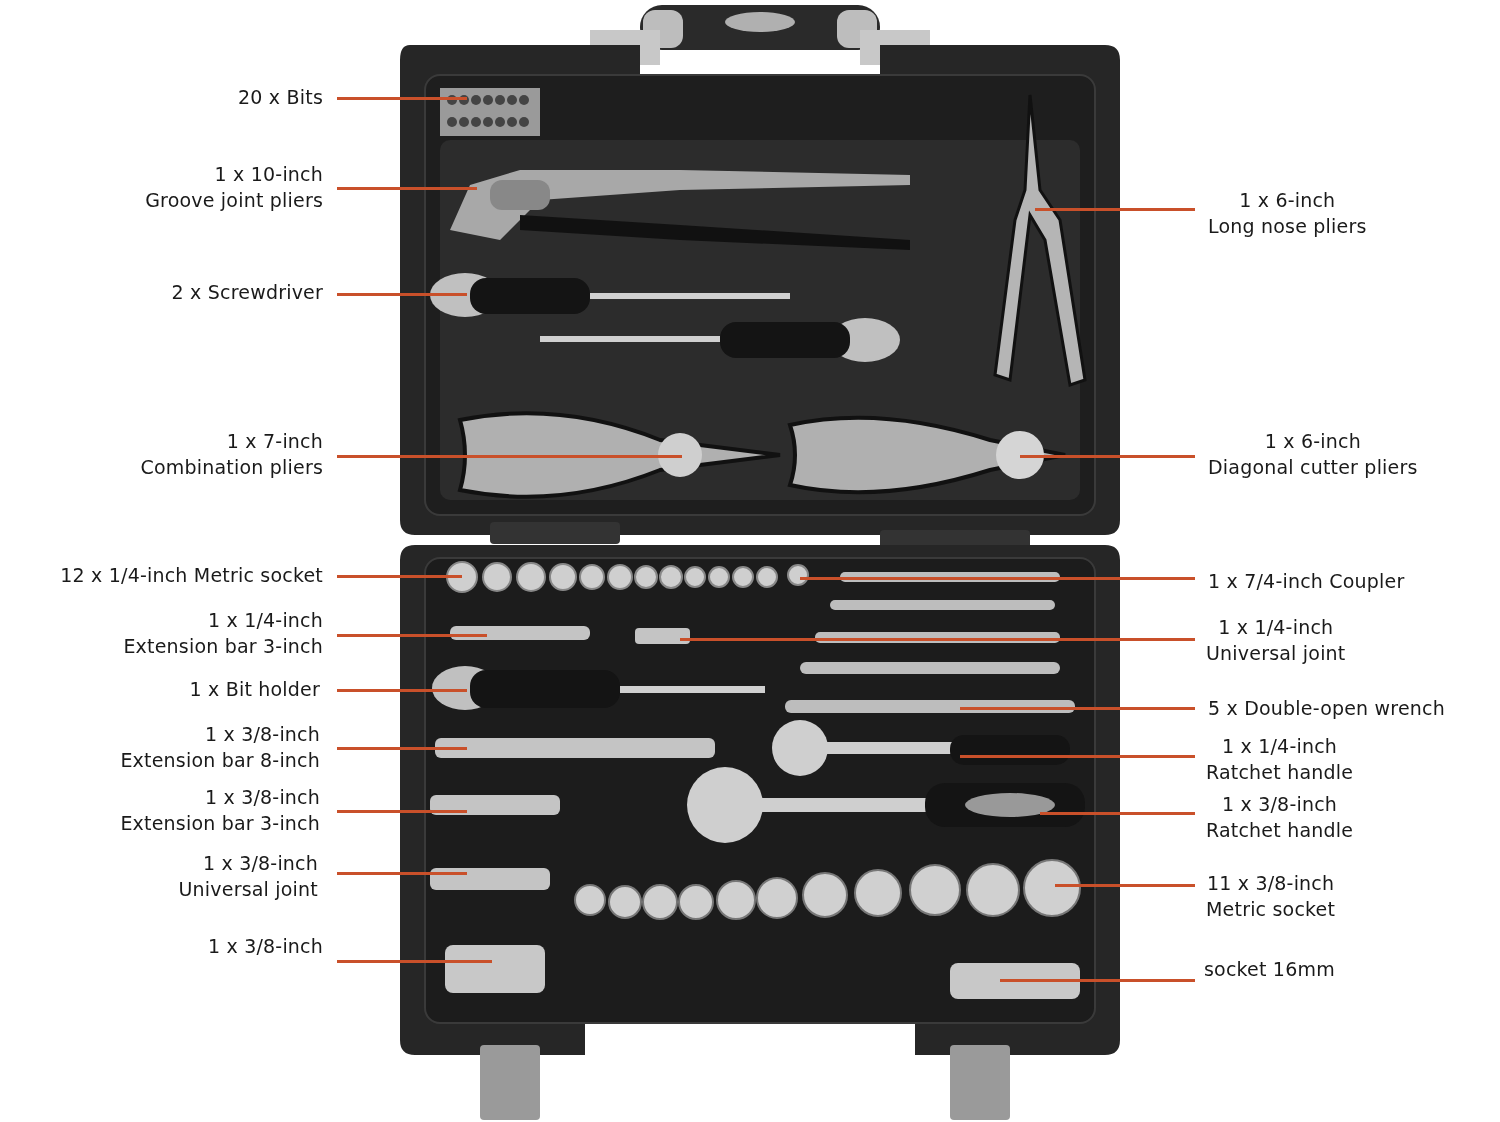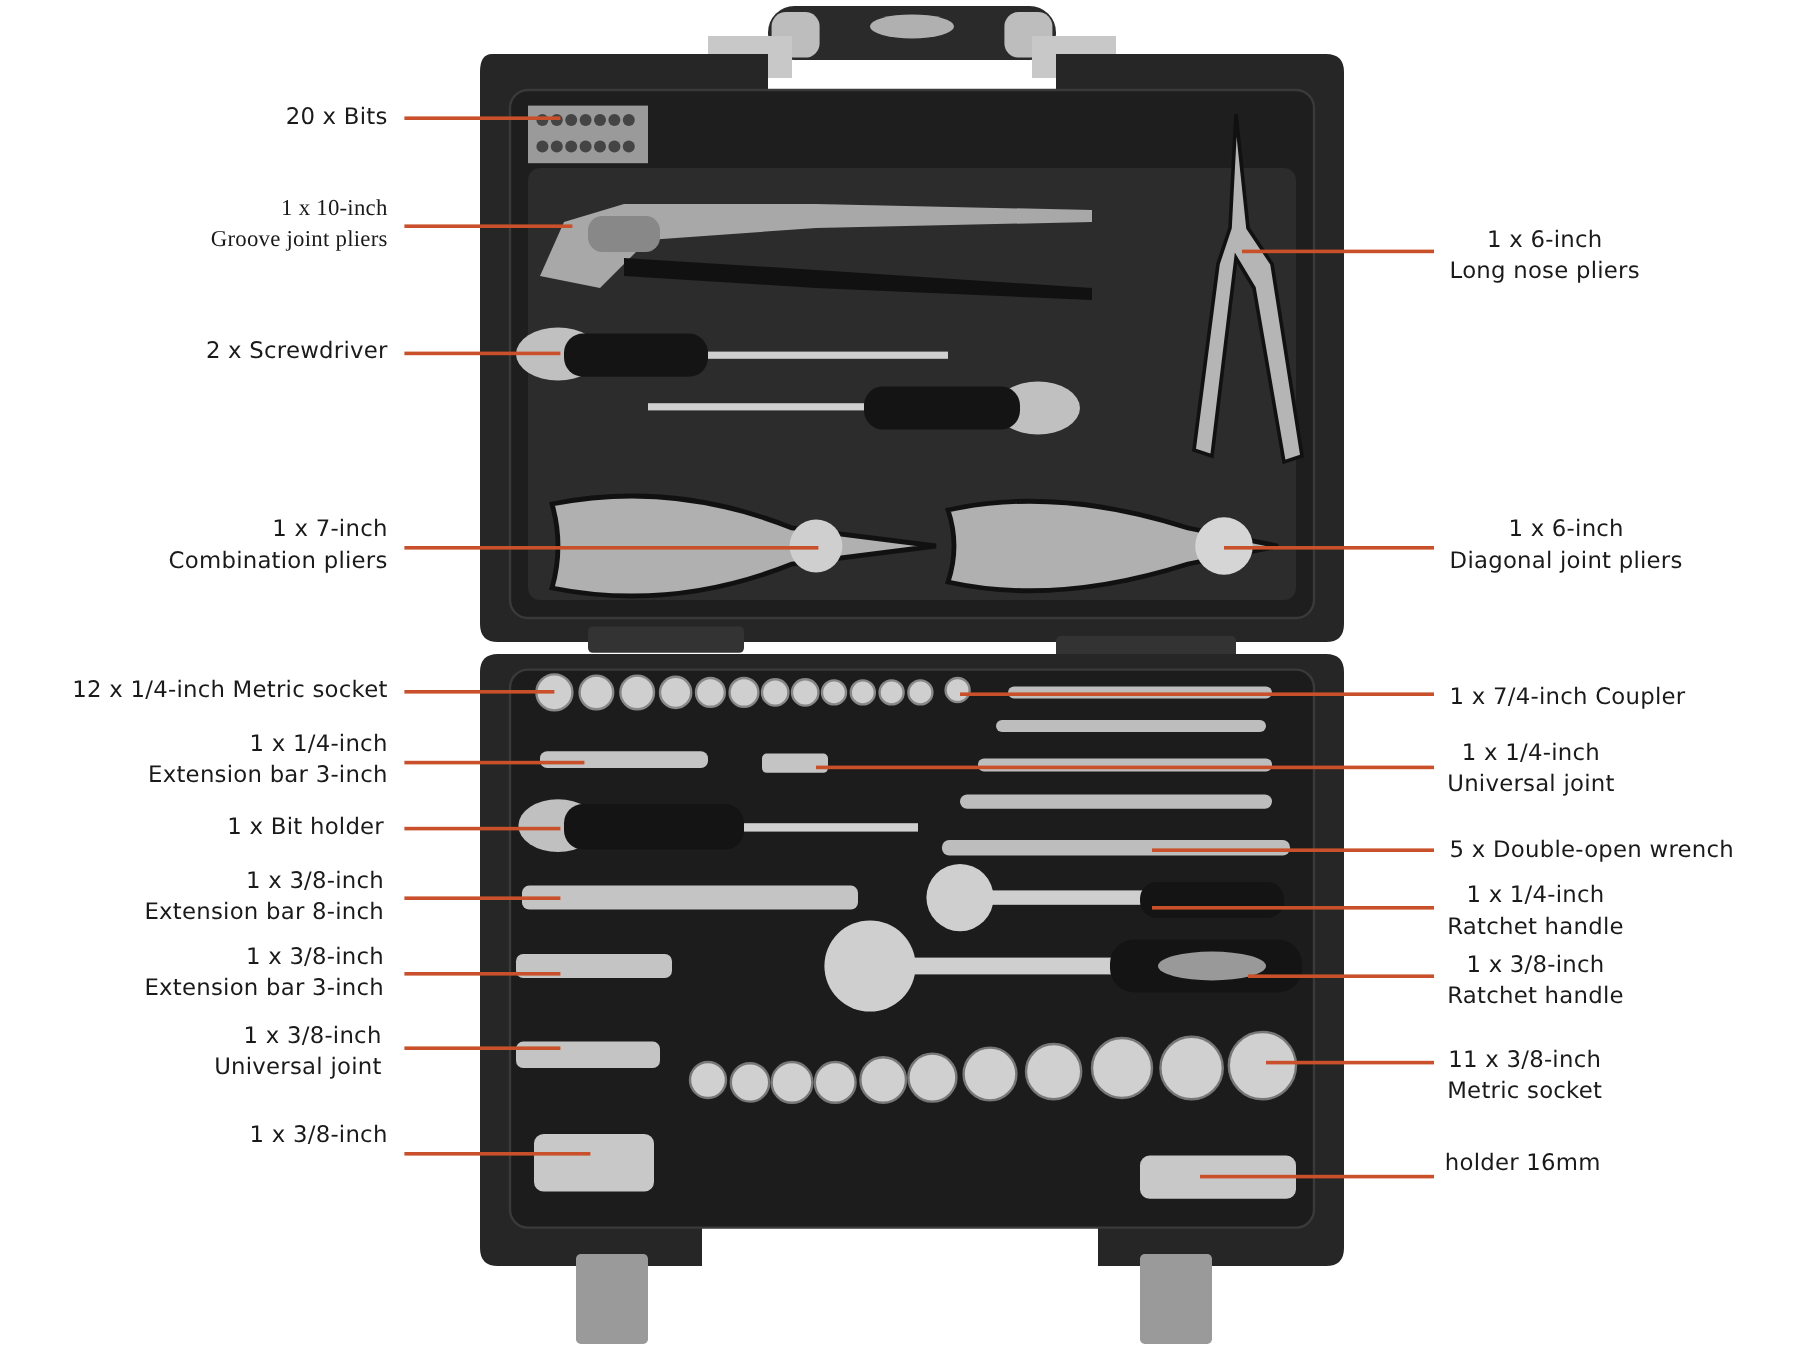--- a/index.html
+++ b/index.html
@@ -178,21 +178,21 @@
 <div class="line" style="left: 680px; top: 638px; width: 515px; background: rgb(201, 80, 42);"></div>
 <div class="line" style="left: 960px; top: 707px; width: 235px; background: rgb(201, 80, 42);"></div>
 <div class="line" style="left: 960px; top: 755px; width: 235px; background: rgb(201, 80, 42);"></div>
 <div class="line" style="left: 1040px; top: 812px; width: 155px; background: rgb(201, 80, 42);"></div>
 <div class="line" style="left: 1055px; top: 884px; width: 140px; background: rgb(201, 80, 42);"></div>
 <div class="line" style="left: 1000px; top: 979px; width: 195px; background: rgb(201, 80, 42);"></div>
 
 <div class="label left" style="right:1177px;top:84px;">
     <div>20 x Bits</div>
   </div>
-<div class="label left" style="right:1177px;top:161px;font-family:Liberation Serif, serif;">
+<div class="label left" style="right:1177px;top:161px;">
     <div>1 x 10-inch</div>
     <div>Groove joint pliers</div>
   </div>
 <div class="label left" style="right:1177px;top:279px;margin-left:20px;">
     <div>2 x Screwdriver</div>
   </div>
 <div class="label left" style="right:1177px;top:428px;">
     <div>1 x 7-inch</div>
     <div>Combination pliers</div>
   </div>
@@ -221,21 +221,21 @@
 <div class="label left" style="right:1177px;top:933px;">
     <div>1 x 3/8-inch</div>
   </div>
 
 <div class="label right" style="left:1208px;top:187px;">
     <div>1 x 6-inch</div>
     <div>Long nose pliers</div>
   </div>
 <div class="label right" style="left:1208px;top:428px;">
     <div>1 x 6-inch</div>
-    <div>Diagonal joint pliers</div>
+    <div>Diagonal cutter pliers</div>
   </div>
 <div class="label right" style="left:1208px;top:568px;">
     <div>1 x 7/4-inch Coupler</div>
   </div>
 <div class="label right" style="left:1206px;top:614px;">
     <div>1 x 1/4-inch</div>
     <div>Universal joint</div>
   </div>
 <div class="label right" style="left:1208px;top:695px;">
     <div>5 x Double-open wrench</div>
@@ -246,14 +246,14 @@
   </div>
 <div class="label right" style="left:1206px;top:791px;">
     <div>1 x 3/8-inch</div>
     <div>Ratchet handle</div>
   </div>
 <div class="label right" style="left:1206px;top:870px;">
     <div>11 x 3/8-inch</div>
     <div>Metric socket</div>
   </div>
 <div class="label right" style="left:1204px;top:956px;">
-    <div>holder 16mm</div>
+    <div>socket 16mm</div>
   </div>
 
 </body></html>

